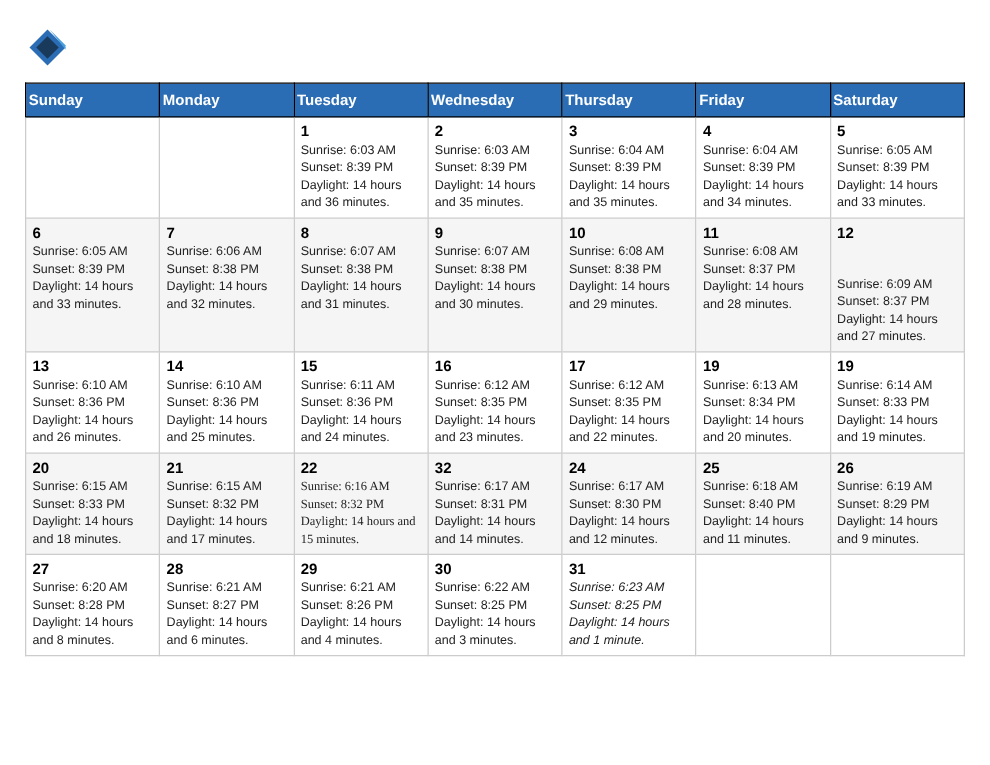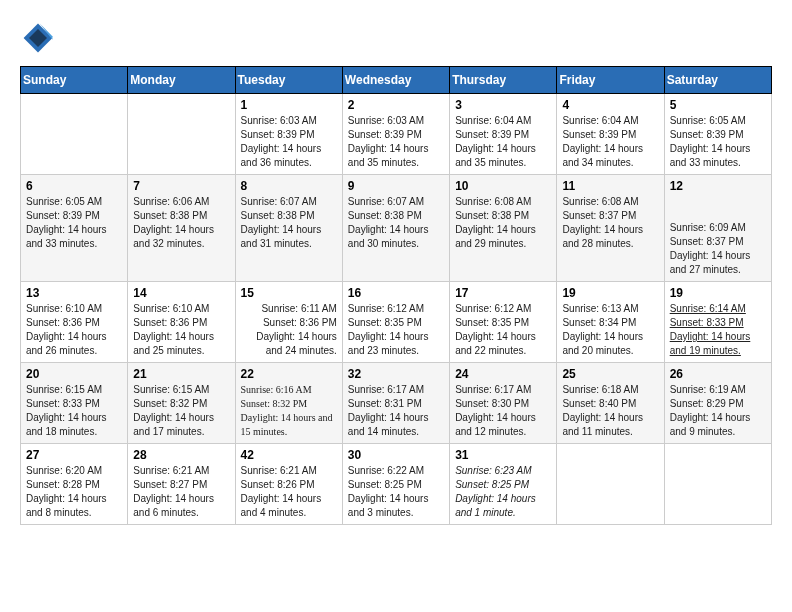--- a/index.html
+++ b/index.html
@@ -203,21 +203,21 @@
 Daylight: 14 hours and 26 minutes.</div>
         </td>
         <td>
           <span class="day-num">14</span>
           <div class="cell-text" style="white-space: pre-line;">Sunrise: 6:10 AM
 Sunset: 8:36 PM
 Daylight: 14 hours and 25 minutes.</div>
         </td>
         <td>
           <span class="day-num">15</span>
-          <div class="cell-text" style="white-space: pre-line; text-align: right;">Sunrise: 6:11 AM
+          <div class="cell-text" style="white-space: pre-line;">Sunrise: 6:11 AM
 Sunset: 8:36 PM
 Daylight: 14 hours and 24 minutes.</div>
         </td>
         <td>
           <span class="day-num">16</span>
           <div class="cell-text" style="white-space: pre-line;">Sunrise: 6:12 AM
 Sunset: 8:35 PM
 Daylight: 14 hours and 23 minutes.</div>
         </td>
         <td>
@@ -227,21 +227,21 @@
 Daylight: 14 hours and 22 minutes.</div>
         </td>
         <td>
           <span class="day-num">19</span>
           <div class="cell-text" style="white-space: pre-line;">Sunrise: 6:13 AM
 Sunset: 8:34 PM
 Daylight: 14 hours and 20 minutes.</div>
         </td>
         <td>
           <span class="day-num">19</span>
-          <div class="cell-text" style="white-space: pre-line; text-decoration: underline;">Sunrise: 6:14 AM
+          <div class="cell-text" style="white-space: pre-line;">Sunrise: 6:14 AM
 Sunset: 8:33 PM
 Daylight: 14 hours and 19 minutes.</div>
         </td>
       </tr>
       <tr>
         <td>
           <span class="day-num">20</span>
           <div class="cell-text" style="white-space: pre-line;">Sunrise: 6:15 AM
 Sunset: 8:33 PM
 Daylight: 14 hours and 18 minutes.</div>
@@ -290,21 +290,21 @@
 Sunset: 8:28 PM
 Daylight: 14 hours and 8 minutes.</div>
         </td>
         <td>
           <span class="day-num">28</span>
           <div class="cell-text" style="white-space: pre-line;">Sunrise: 6:21 AM
 Sunset: 8:27 PM
 Daylight: 14 hours and 6 minutes.</div>
         </td>
         <td>
-          <span class="day-num">42</span>
+          <span class="day-num">29</span>
           <div class="cell-text" style="white-space: pre-line;">Sunrise: 6:21 AM
 Sunset: 8:26 PM
 Daylight: 14 hours and 4 minutes.</div>
         </td>
         <td>
           <span class="day-num">30</span>
           <div class="cell-text" style="white-space: pre-line;">Sunrise: 6:22 AM
 Sunset: 8:25 PM
 Daylight: 14 hours and 3 minutes.</div>
         </td>

